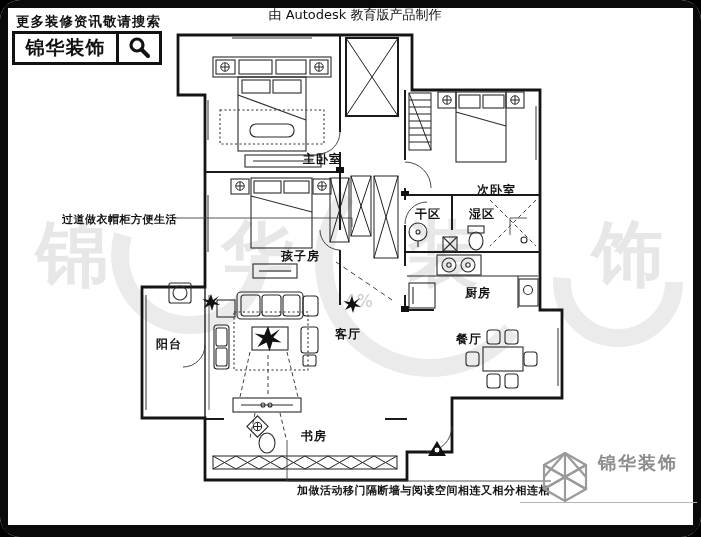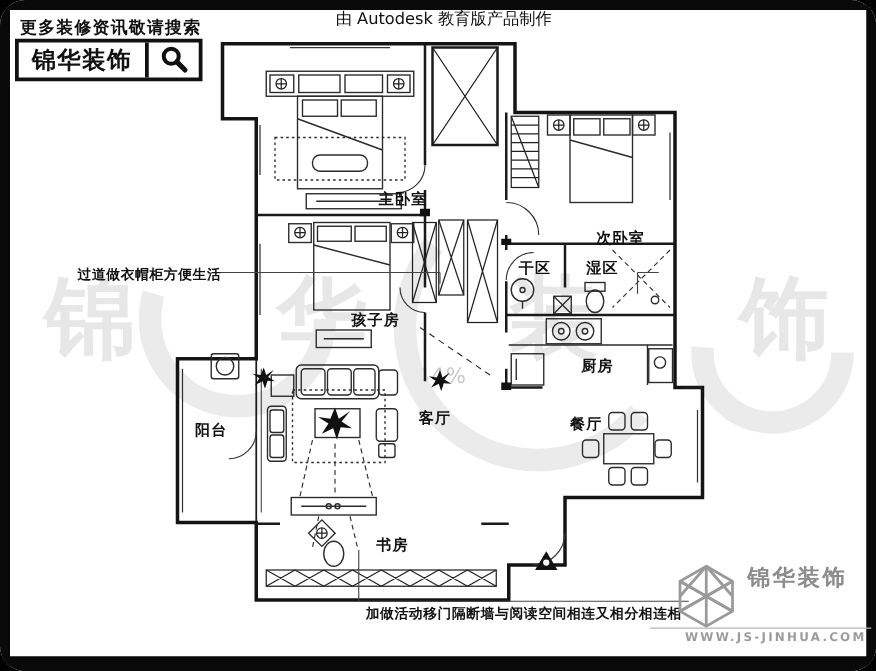--- a/index.html
+++ b/index.html
@@ -13,21 +13,21 @@
   .searchbox .brand{flex:1;display:flex;align-items:center;justify-content:center;
              font-size:19px;font-weight:700;letter-spacing:1px;}
   .searchbox .iconcell{width:40px;border-left:3px solid #111;display:flex;align-items:center;justify-content:center;}
   .autodesk{left:240px;top:6px;width:230px;text-align:center;font-size:13px;z-index:5;}
   .wm{left:36px;top:218px;width:628px;display:flex;justify-content:space-between;
       font-size:72px;line-height:1;font-weight:700;color:#e7e7e7;z-index:0;
       font-family:"DejaVu Serif",serif;}
   .pct{left:333px;top:291px;font-size:17px;color:#c9c9c9;z-index:1;letter-spacing:1px;}
   .room-label{font-size:12px;font-weight:700;letter-spacing:1px;z-index:3;white-space:nowrap;}
   .anno{font-size:11px;font-weight:600;letter-spacing:0.5px;z-index:3;white-space:nowrap;}
-  .anno-bottom{left:288px;top:483px;width:262px;text-align:center;white-space:nowrap;}
+  .anno-bottom{left:288px;top:483px;width:262px;text-align:right;white-space:nowrap;}
   .f-brand{left:598px;top:452px;width:92px;font-size:18px;line-height:22px;font-weight:700;
            letter-spacing:2px;color:#8c8c8c;z-index:5;font-family:"DejaVu Serif",serif;}
   .f-line{left:520px;top:502px;width:177px;height:1px;background:#b5b5b5;z-index:5;}
   .f-web{left:548px;top:505px;font-size:9.5px;font-weight:700;letter-spacing:1.8px;color:#9c9c9c;z-index:5;}
   svg.plan{position:absolute;left:0;top:0;z-index:2;}
   svg.cube{position:absolute;left:540px;top:450px;z-index:5;}
 </style>
 </head>
 <body>
 
@@ -282,15 +282,14 @@
     <g stroke="#9a9a9a" stroke-width="2.2" fill="none">
       <polygon points="25,3 46,15 46,39 25,51 4,39 4,15"></polygon>
       <path d="M25,3 V51 M4,15 L46,39 M46,15 L4,39"></path>
       <path d="M4,15 L25,27 L46,15 M4,39 L25,27 L46,39 M25,3 L4,27 M25,3 L46,27"></path>
     </g>
   </svg>
   <div class="abs f-brand">
     <div>锦华装饰</div>
   </div>
   <div class="abs f-line"></div>
-  <div class="abs f-web">WWW.JS-JINHUA.COM</div>
 
 </div>
 
 </body></html>

